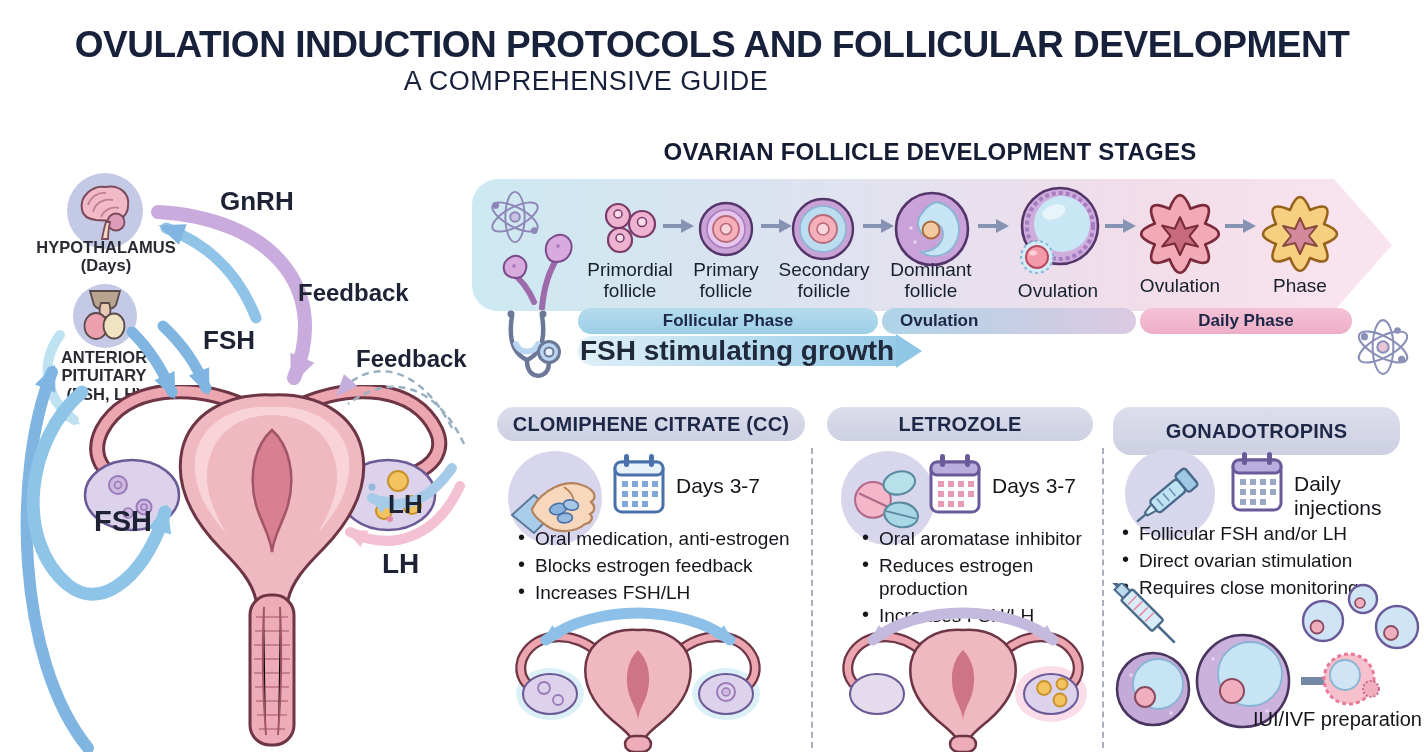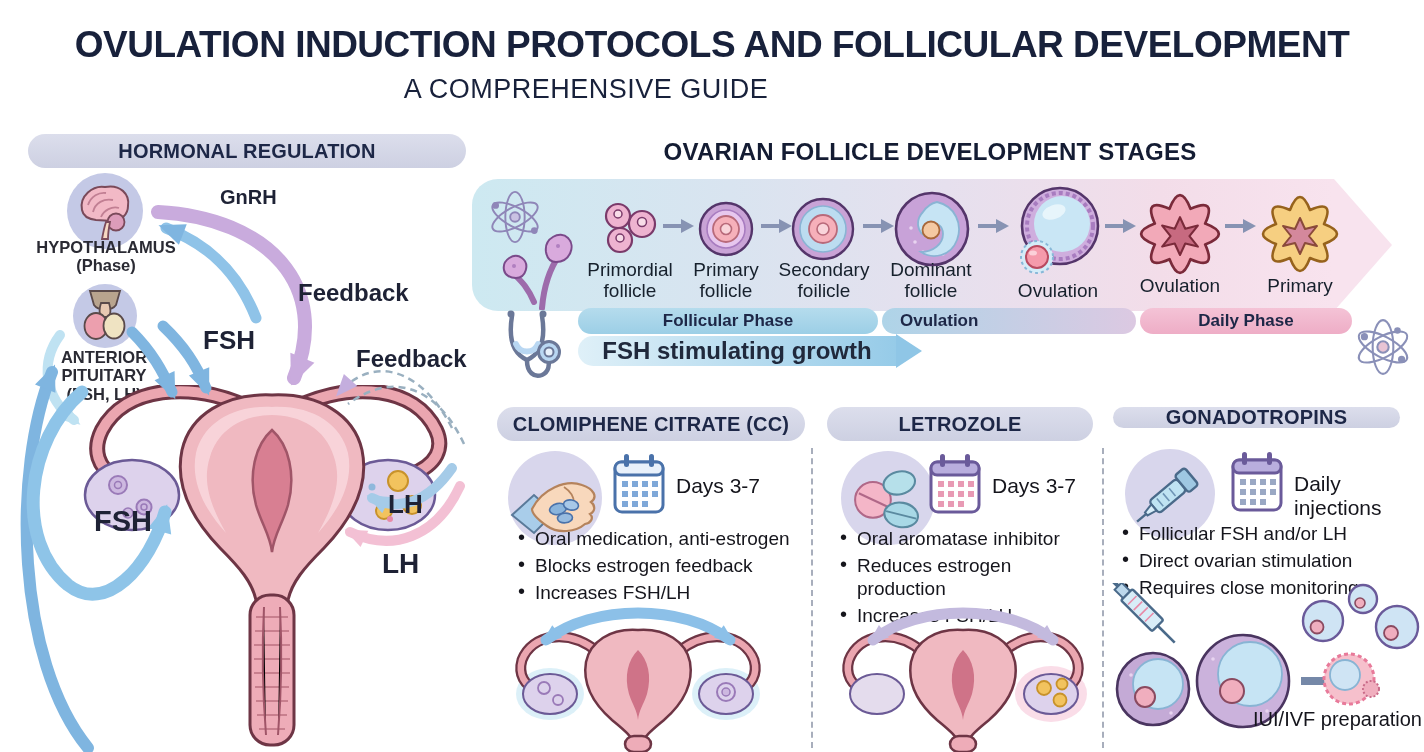--- a/index.html
+++ b/index.html
@@ -9,54 +9,53 @@
   .ttl{font-weight:800;font-size:37px;letter-spacing:-0.5px;text-align:center;color:#18213b;}
   .sub{font-weight:500;font-size:27px;letter-spacing:0.5px;text-align:center;color:#18213b;}
   .pill-head{background:linear-gradient(180deg,#dcdeec 0%,#cdd0e2 100%);border-radius:18px;
              display:flex;align-items:center;justify-content:center;font-weight:700;font-size:20px;
              color:#1d2747;letter-spacing:0.2px;}
   .sec-head{font-weight:800;font-size:24px;color:#141c33;text-align:center;letter-spacing:0.2px;}
   .hlabel{font-weight:600;color:#1e2235;}
   .organ-label{font-weight:700;font-size:16.5px;color:#2a2a33;text-align:center;line-height:1.12;}
   .stage-label{font-weight:500;font-size:19px;color:#16202c;text-align:center;line-height:1.08;}
   .phase-pill{border-radius:13px;display:flex;align-items:center;font-weight:600;font-size:17px;color:#1d2747;}
-  .flow-arrow-body{display:flex;align-items:center;justify-content:center;font-weight:600;font-size:24px;color:#20293c;}
+  .flow-arrow-body{display:flex;align-items:center;justify-content:center;font-weight:600;font-size:28px;color:#20293c;}
   .bullets{margin:0;padding:0;list-style:none;font-size:19px;color:#15151c;}
   .bullets li{position:relative;padding-left:17px;margin-bottom:4px;line-height:23px;}
   .bullets li::before{content:"•";position:absolute;left:0;top:-1px;font-size:20px;color:#15151c;}
   .sched{font-size:21px;color:#15151c;font-weight:500;}
   .divider{border-left:2px dashed #a8aebc;width:0;}
   .icon-circle{background:#d8d6ec;border-radius:50%;}
   .cal-cc{--fr:#4a72aa;--hd:#e9f1fb;--dt:#7fa8d8;}
   .cal-lz{--fr:#6a5a9a;--hd:#b9aede;--dt:#e89ab4;}
   .cal-gn{--fr:#6a5a9a;--hd:#b9aede;--dt:#9aa8c4;}
   .footer-label{font-size:20px;color:#15151c;font-weight:500;}
 </style>
 </head>
 <body>
 
 <div id="canvas">
 
   <div class="abs ttl" style="left:0;top:24px;width:1424px;">OVULATION INDUCTION PROTOCOLS AND FOLLICULAR DEVELOPMENT</div>
-  <div class="abs sub" style="left:0;top:74px;width:1172px;">A COMPREHENSIVE GUIDE</div>
-
-  <div class="abs pill-head" style="left:28px;top:134px;width:438px;height:34px;">HORMONAL REGULATION</div>
+  <div class="abs sub" style="left:0;top:66px;width:1172px;">A COMPREHENSIVE GUIDE</div>
+
 
   <div class="abs" style="left:66px;top:172px;">
     <svg width="78" height="78" viewBox="0 0 78 78">
       <circle cx="39" cy="39" r="38" fill="#c4c9e6"></circle>
       <path d="M16,38 C13,24 27,13 39,15 C54,12 64,22 62,34 C62,43 55,48 47,49 L30,48 C22,47 17,44 16,38 Z" fill="#f2b9c6" stroke="#7a4a5a" stroke-width="2"></path>
       <path d="M22,33 C25,24 33,20 40,21 M27,40 C29,31 38,26 47,28 M35,45 C38,38 46,34 53,36" fill="none" stroke="#c17f93" stroke-width="1.8"></path>
       <circle cx="50" cy="50" r="8.5" fill="#dd9cba" stroke="#7a4a5a" stroke-width="1.8"></circle>
       <path d="M40,50 C38,56 37,62 36,67 L42,67 C42,61 43,55 44,50 Z" fill="#f6d8c2" stroke="#7a4a5a" stroke-width="1.8"></path>
     </svg>
   </div>
   <div class="abs organ-label" style="left:20px;top:238px;width:172px;">
     <div>HYPOTHALAMUS</div>
-    <div>(Phase)</div>
+    <div>(Days)</div>
   </div>
 
   <div class="abs" style="left:72px;top:283px;">
     <svg width="66" height="66" viewBox="0 0 66 66">
       <circle cx="33" cy="33" r="32" fill="#c4c9e6"></circle>
       <path d="M18,8 L48,8 L44,22 C40,28 26,28 22,22 Z" fill="#b8a48e" stroke="#5a4a4a" stroke-width="1.8"></path>
       <path d="M29,20 C27,26 27,30 29,34 L37,34 C39,30 39,26 37,20 Z" fill="#e8c9b2" stroke="#5a4a4a" stroke-width="1.8"></path>
       <ellipse cx="24" cy="43" rx="11.5" ry="13" fill="#ec9fae" stroke="#5a4a4a" stroke-width="1.8"></ellipse>
       <ellipse cx="42" cy="43" rx="10.5" ry="12.5" fill="#efe3c2" stroke="#5a4a4a" stroke-width="1.8"></ellipse>
     </svg>
@@ -142,21 +141,21 @@
       <path d="M163,326 C184,346 196,364 206,388" fill="none" stroke="#7fb5e0" stroke-width="11" stroke-linecap="round" marker-end="url(#mhB)"></path>
 
       <path d="M452,428 C420,366 372,356 340,392" fill="none" stroke="#9ab0c0" stroke-width="2.5" stroke-dasharray="7 5" marker-end="url(#mhL)"></path>
       <path d="M464,444 C438,388 394,370 348,404" fill="none" stroke="#9ab0c0" stroke-width="2.5" stroke-dasharray="7 5"></path>
 
       <path d="M452,468 C428,502 400,512 372,498" fill="none" stroke="#a5cbe8" stroke-width="10" stroke-linecap="round" marker-end="url(#mhA)"></path>
       <path d="M460,486 C436,538 392,552 350,532" fill="none" stroke="#f3c0d4" stroke-width="10" stroke-linecap="round" marker-end="url(#mhPk)"></path>
     </svg>
   </div>
 
-  <div class="abs hlabel" style="left:220px;top:186px;font-size:20px;">GnRH</div>
+  <div class="abs hlabel" style="left:220px;top:186px;font-size:26px;">GnRH</div>
   <div class="abs hlabel" style="left:298px;top:279px;font-size:24px;">Feedback</div>
   <div class="abs hlabel" style="left:203px;top:325px;font-size:26px;">FSH</div>
   <div class="abs hlabel" style="left:356px;top:345px;font-size:24px;">Feedback</div>
   <div class="abs hlabel" style="left:94px;top:505px;font-size:29px;">FSH</div>
   <div class="abs hlabel" style="left:388px;top:489px;font-size:26px;">LH</div>
   <div class="abs hlabel" style="left:382px;top:548px;font-size:28px;">LH</div>
 
   <div class="abs sec-head" style="left:470px;top:138px;width:920px;">OVARIAN FOLLICLE DEVELOPMENT STAGES</div>
 
   <div class="abs" style="left:472px;top:179px;width:862px;height:132px;border-radius:26px 0 0 26px;
@@ -250,21 +249,21 @@
     </svg>
   </div>
   <div class="abs stage-label" style="left:1134px;top:276px;width:92px;">Ovulation</div>
 
   <div class="abs" style="left:1260px;top:194px;">
     <svg width="80" height="80" viewBox="0 0 80 80">
       <path d="M64,50 Q75.4,75.4 50,64 Q40,90 30,64 Q4.6,75.4 16,50 Q-10,40 16,30 Q4.6,4.6 30,16 Q40,-10 50,16 Q75.4,4.6 64,30 Q90,40 64,50 Z" fill="#f6cf81" stroke="#96621c" stroke-width="2.6" stroke-linejoin="round"></path>
       <path d="M40,24 L45,35 L57,32 L49,42 L57,52 L45,49 L40,60 L35,49 L23,52 L31,42 L23,32 L35,35 Z" fill="#d4889c" stroke="#8a4a3a" stroke-width="2" stroke-linejoin="round"></path>
     </svg>
   </div>
-  <div class="abs stage-label" style="left:1256px;top:276px;width:88px;">Primary</div>
+  <div class="abs stage-label" style="left:1256px;top:276px;width:88px;">Phase</div>
 
   <div class="abs" style="left:662px;top:218px;"><svg width="34" height="16">
         <path d="M1,8 H21" stroke="#8793b3" stroke-width="4"></path>
         <path d="M19,1 L32,8 L19,15 Z" fill="#8793b3"></path>
       </svg></div>
   <div class="abs" style="left:760px;top:218px;"><svg width="34" height="16">
         <path d="M1,8 H21" stroke="#8793b3" stroke-width="4"></path>
         <path d="M19,1 L32,8 L19,15 Z" fill="#8793b3"></path>
       </svg></div>
   <div class="abs" style="left:862px;top:218px;"><svg width="34" height="16">
@@ -315,21 +314,21 @@
       <ellipse cx="30" cy="30" rx="26" ry="10" transform="rotate(90 30 30)"></ellipse>
       <circle cx="30" cy="30" r="5.5" fill="#e8c4d4"></circle>
       <circle cx="12" cy="20" r="2.5" fill="#8a90b8"></circle>
         <circle cx="48" cy="42" r="2.5" fill="#8a90b8"></circle>
         <circle cx="44" cy="14" r="2.2" fill="#8a90b8"></circle>
     </svg>
   </div>
 
   <div class="abs pill-head" style="left:497px;top:407px;width:308px;height:34px;">CLOMIPHENE CITRATE (CC)</div>
   <div class="abs pill-head" style="left:827px;top:407px;width:266px;height:34px;">LETROZOLE</div>
-  <div class="abs pill-head" style="left:1113px;top:407px;width:287px;height:21px;">GONADOTROPINS</div>
+  <div class="abs pill-head" style="left:1113px;top:407px;width:287px;height:48px;">GONADOTROPINS</div>
 
   <div class="abs divider" style="left:811px;top:448px;height:300px;"></div>
   <div class="abs divider" style="left:1102px;top:448px;height:300px;"></div>
 
   <div class="abs icon-circle" style="left:508px;top:451px;width:94px;height:94px;">
     <svg width="94" height="94" viewBox="0 0 94 94">
       <path d="M4,64 L26,44 L46,62 L26,82 Z" fill="#a9cdea" stroke="#5a7a9a" stroke-width="2"></path>
       <path d="M24,58 C34,38 58,28 74,34 C86,38 90,46 83,51 C87,54 88,60 82,63 C86,67 83,72 77,73 C68,81 50,83 39,75 C29,68 24,63 24,58 Z" fill="#f8d8bc" stroke="#b5835c" stroke-width="2.2"></path>
       <path d="M56,36 C62,40 66,46 66,52" fill="none" stroke="#b5835c" stroke-width="1.8"></path>
       <ellipse cx="50" cy="58" rx="8.5" ry="5.5" fill="#8ab4dc" stroke="#4a72aa" stroke-width="1.6" transform="rotate(-12 50 58)"></ellipse>
@@ -415,21 +414,21 @@
           <rect x="20" y="39" width="6" height="6"></rect>
           <rect x="30" y="39" width="6" height="6"></rect>
           <rect x="40" y="39" width="6" height="6"></rect>
         <rect x="10" y="49" width="6" height="6"></rect>
           <rect x="20" y="49" width="6" height="6"></rect>
           <rect x="30" y="49" width="6" height="6"></rect>
       </g>
     </svg>
   </div>
   <div class="abs sched" style="left:992px;top:474px;">Days 3-7</div>
-  <ul class="bullets abs" style="left:840px;top:527px;width:260px;">
+  <ul class="bullets abs" style="left:862px;top:527px;width:260px;">
     <li>Oral aromatase inhibitor</li>
     <li>Reduces estrogen production</li>
     <li>Increases FSH/LH</li>
   </ul>
 
   <div class="abs" style="left:828px;top:596px;">
     <svg width="270" height="156" viewBox="0 0 270 156">
       <defs>
         <marker id="dblL" markerUnits="userSpaceOnUse" markerWidth="24" markerHeight="20" refX="16" refY="10" orient="auto-start-reverse">
             <path d="M2,2 L22,10 L2,18 Z" fill="#c3bade"></path>

